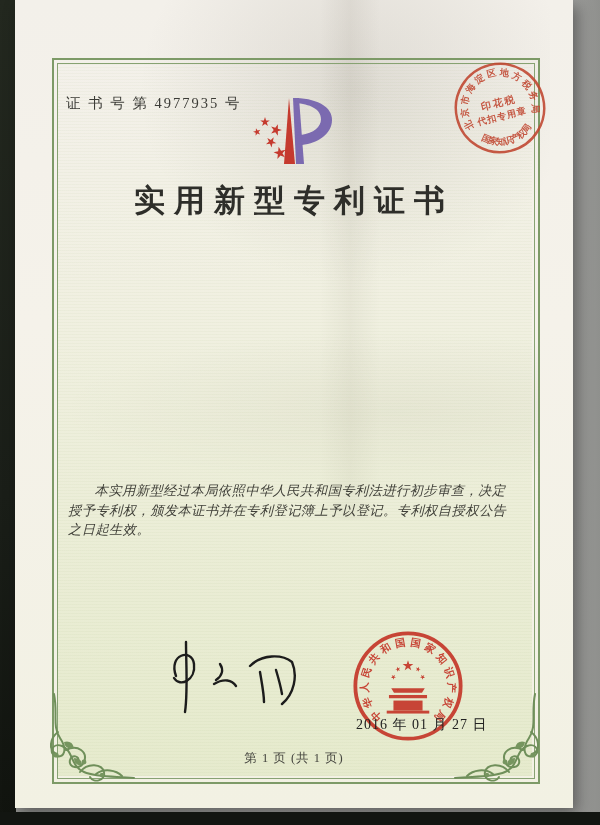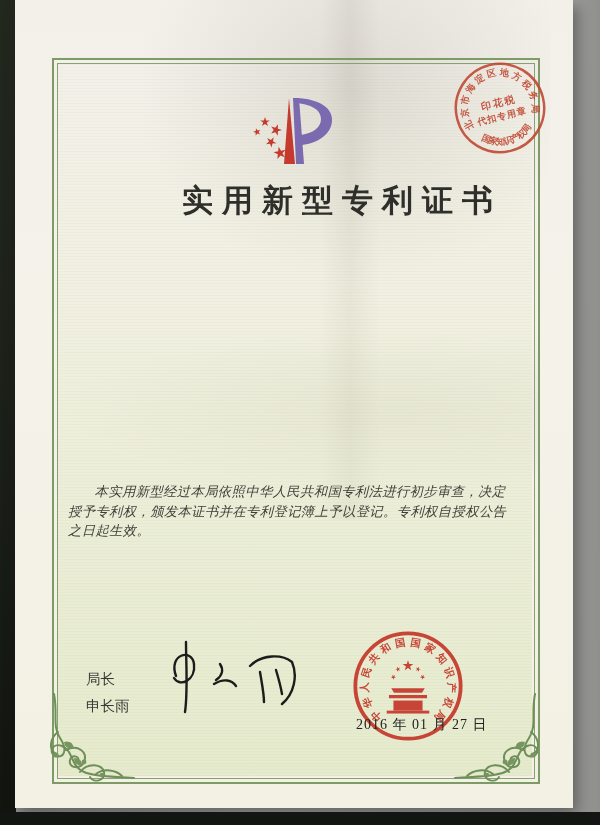--- a/index.html
+++ b/index.html
@@ -28,25 +28,25 @@
   .frame-inner{position:absolute;inset:3px;border:1px solid #87a272;}
   .tint{position:absolute;left:58px;top:64px;width:474px;height:712px;z-index:3;pointer-events:none;
         background:
           repeating-linear-gradient(180deg,rgba(140,165,100,.05) 0 1px,rgba(0,0,0,0) 1px 3px),
           linear-gradient(180deg,rgba(235,238,215,0) 0%,rgba(228,234,200,.35) 45%,rgba(223,231,193,.65) 100%);}
   .flourish{position:absolute;z-index:5;}
   .flourish svg{display:block;}
   
   .cert-no{position:absolute;left:66px;top:94px;z-index:5;font-size:14.5px;color:#3b3b36;letter-spacing:2px;}
   .title{position:absolute;left:52px;top:180px;width:484px;z-index:5;text-align:center;
-         font-size:31px;font-weight:bold;color:#2e2e2a;letter-spacing:9px;padding-left:48px;}
+         font-size:31px;font-weight:bold;color:#2e2e2a;letter-spacing:9px;}
   .logo{position:absolute;left:246px;top:95px;width:92px;height:74px;z-index:5;}
   .field{position:absolute;left:0;font-size:15px;color:#33332e;letter-spacing:.5px;white-space:nowrap;}
   .body-text{position:absolute;left:68px;top:482px;width:446px;z-index:5;
-             font-size:13.3px;line-height:19.5px;color:#3f3f38;font-style:italic;}
+             font-size:13.3px;line-height:19.5px;color:#3f3f38;font-style:italic;font-family:Liberation Mono, monospace;}
   .body-text p{margin:0;text-indent:2em;letter-spacing:.4px;}
   .director{position:absolute;left:86px;top:666px;z-index:5;font-size:14.5px;color:#3a3a35;line-height:27px;}
   .signature{position:absolute;left:158px;top:636px;z-index:5;}
   .seal-main{position:absolute;left:352px;top:630px;width:112px;height:112px;z-index:5;opacity:.93;}
   .seal-date{position:absolute;left:356px;top:716px;z-index:6;font-size:14px;color:#222;letter-spacing:1px;white-space:nowrap;}
   .stamp-tax{position:absolute;left:452px;top:60px;width:96px;height:96px;z-index:5;
              transform:rotate(-14deg);opacity:.88;}
   .footer{position:absolute;left:52px;top:750px;width:484px;z-index:5;text-align:center;
           font-size:12.5px;color:#44443e;letter-spacing:1px;}
   svg text{font-family:"Liberation Serif","DejaVu Serif",serif;font-weight:bold;}
@@ -101,20 +101,21 @@
       <g fill="#76955f">
         <circle cx="12" cy="63" r="2.6"></circle>
           <circle cx="40" cy="70" r="2.4"></circle>
           <circle cx="58" cy="83" r="2.2"></circle>
         <path d="M20,50 q8,-2 10,6 q-9,2 -10,-6z"></path>
         <path d="M30,66 q8,0 8,7 q-8,1 -8,-7z"></path>
       </g>
     </svg>
   </div>
 
+  <div class="cert-no">证 书 号 第 4977935 号</div>
 
   <div class="logo">
     <svg width="92" height="74" viewBox="0 0 92 74">
       <g fill="#c53a2e">
         <polygon points="43,3 38,69 49,69"></polygon>
         <use href="#star" transform="translate(19,27) scale(5)"></use>
         <use href="#star" transform="translate(30,35) scale(6) rotate(18)"></use>
         <use href="#star" transform="translate(11,37) scale(4) rotate(-15)"></use>
         <use href="#star" transform="translate(25,47) scale(5.5) rotate(30)"></use>
         <use href="#star" transform="translate(34,58) scale(6.5) rotate(-12)"></use>
@@ -144,24 +145,20 @@
     <span>专 利 权 人：</span><span>沈阳双壹市政工程有限公司</span>
   </div>
   <div class="field" style="top:458px;">
     <span>授权公告日：</span><span>2016 年 01 月 27 日</span>
   </div>
 
   <div class="body-text">
     <p>本实用新型经过本局依照中华人民共和国专利法进行初步审查，决定授予专利权，颁发本证书并在专利登记簿上予以登记。专利权自授权公告之日起生效。</p>
   </div>
 
-  <div class="director">
-    <div>局长</div>
-    <div>申长雨</div>
-  </div>
 
   <div class="signature">
     <svg width="150" height="85" viewBox="0 0 150 85">
       <g stroke="#1c1c1c" stroke-width="2.4" fill="none" stroke-linecap="round" stroke-linejoin="round">
         <path d="M18,40 C10,18 34,12 36,28 C38,44 22,52 16,42"></path>
         <path d="M28,6 C28,26 30,56 27,76"></path>
         <path d="M62,28 C66,34 64,40 58,44"></path>
         <path d="M56,48 C66,42 74,44 78,50"></path>
         <path d="M92,30 C104,18 124,18 134,26 C140,40 136,58 124,68"></path>
         <path d="M102,36 C104,48 106,58 106,66"></path>
@@ -227,15 +224,16 @@
           <text transform="translate(50.00000000000001,86) rotate(360)" font-size="9.4" text-anchor="middle" dominant-baseline="middle" fill="#c0452f">识</text>
           <text transform="translate(57.89403047076451,85.12384208663171) rotate(347.33333333333337)" font-size="9.4" text-anchor="middle" dominant-baseline="middle" fill="#c0452f">产</text>
           <text transform="translate(65.40381553789956,82.53801571814674) rotate(334.66666666666663)" font-size="9.4" text-anchor="middle" dominant-baseline="middle" fill="#c0452f">权</text>
           <text transform="translate(72.1638131117237,78.36838712984199) rotate(322)" font-size="9.4" text-anchor="middle" dominant-baseline="middle" fill="#c0452f">局</text>
         </g>
       <text x="50" y="48" text-anchor="middle" font-size="10.5" fill="#c0452f" letter-spacing="2">印花税</text>
       <text x="50" y="62" text-anchor="middle" font-size="9.5" fill="#c0452f" letter-spacing="1">代扣专用章</text>
     </svg>
   </div>
 
+  <div class="footer">第 1 页 (共 1 页)</div>
 
   <div class="edge-bottom"></div>
 </div>
 
 </body></html>

